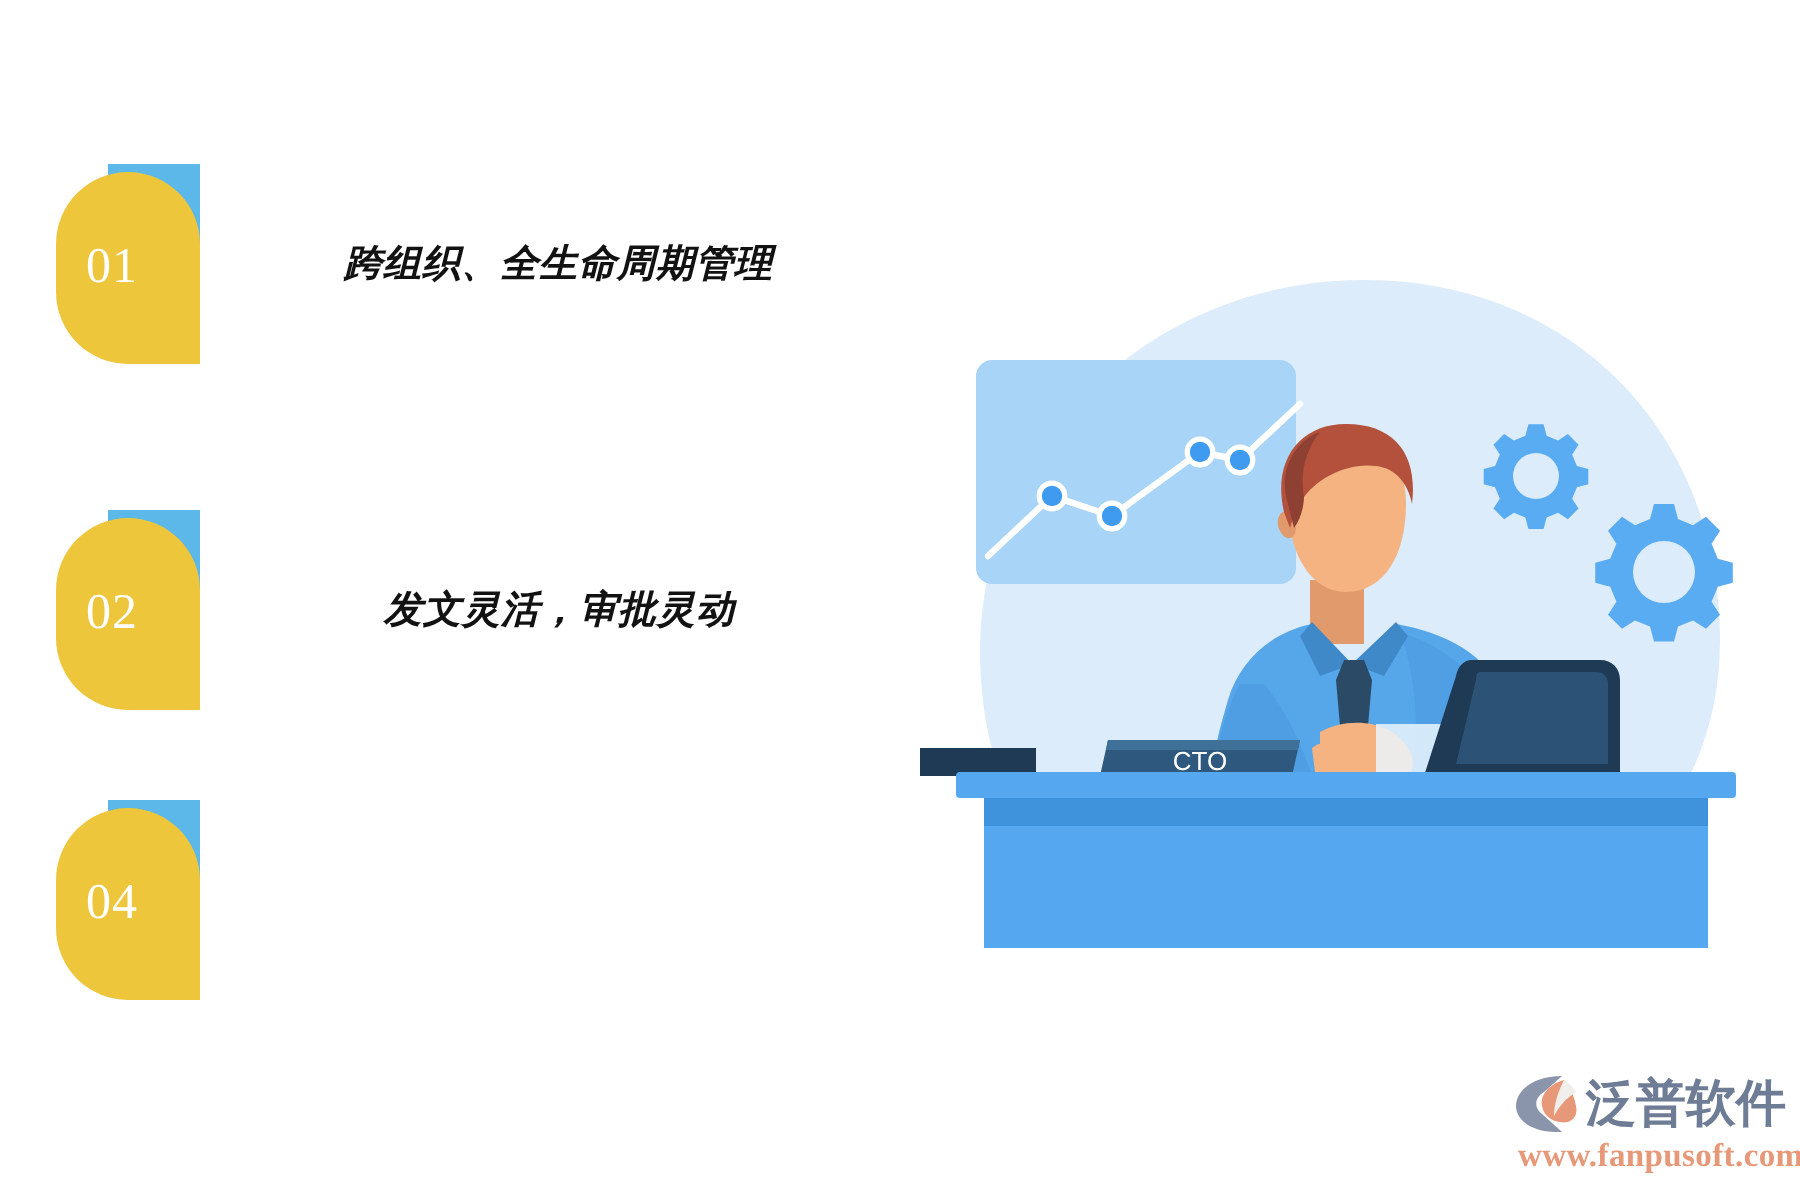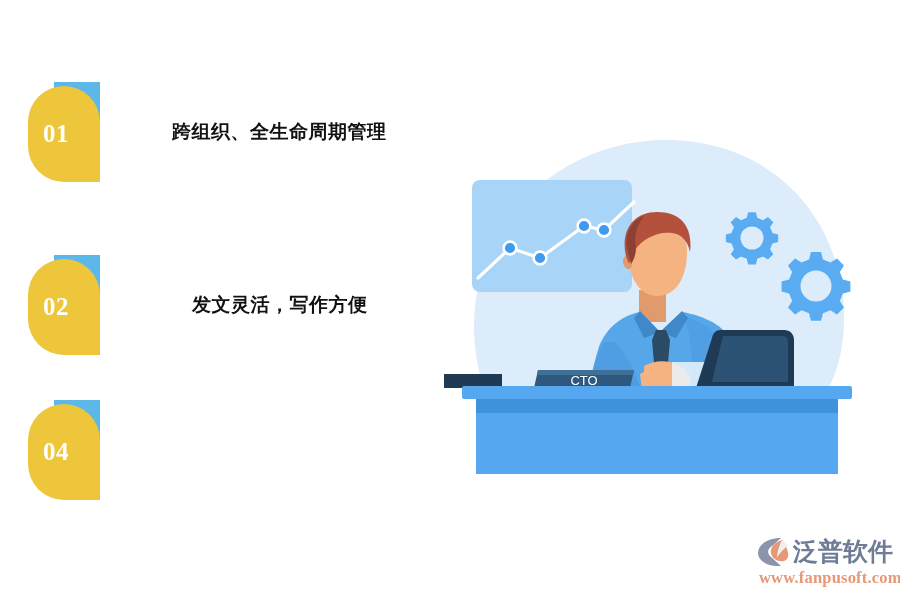--- a/index.html
+++ b/index.html
@@ -68,46 +68,47 @@
     position: absolute;
     left: 0;
     top: 4px;
     width: 56px;
     height: 96px;
     display: flex;
     align-items: center;
     justify-content: center;
     color: #ffffff;
     font-size: 25px;
-    font-weight: bold;
+    font-weight: normal;
     letter-spacing: 0.5px;
     font-family: "Liberation Serif", "DejaVu Serif", serif;
   }
 
   .feature-text {
     position: absolute;
     top: 0;
     height: 100px;
     display: flex;
     align-items: center;
     color: #121212;
     font-size: 19px;
     font-weight: bold;
     letter-spacing: 0.5px;
     font-family: "DejaVu Sans", "Liberation Sans", sans-serif;
     white-space: nowrap;
+    font-style: italic;
   }
   .feature-row.r0 .feature-text { left: 172px; }
   .feature-row.r1 .feature-text { left: 192px; }
   .feature-row.r2 .feature-text { left: 192px; }
 
   
   .illustration {
     position: absolute;
-    left: 444px;
+    left: 460px;
     top: 130px;
     width: 430px;
     height: 350px;
   }
   .illustration svg { display: block; }
 
   
   .logo {
     position: absolute;
     left: 757px;
@@ -157,21 +158,21 @@
       </div>
       <div class="feature-text">跨组织、全生命周期管理</div>
     </div>
 
     <div class="feature-row r1">
       <div class="badge">
         <div class="badge-square"></div>
         <div class="badge-drop"></div>
         <div class="badge-num">02</div>
       </div>
-      <div class="feature-text">发文灵活，写作方便</div>
+      <div class="feature-text">发文灵活，审批灵动</div>
     </div>
 
     <div class="feature-row r2">
       <div class="badge">
         <div class="badge-square"></div>
         <div class="badge-drop"></div>
         <div class="badge-num">04</div>
       </div>
     </div>
 

